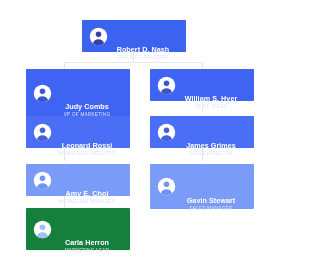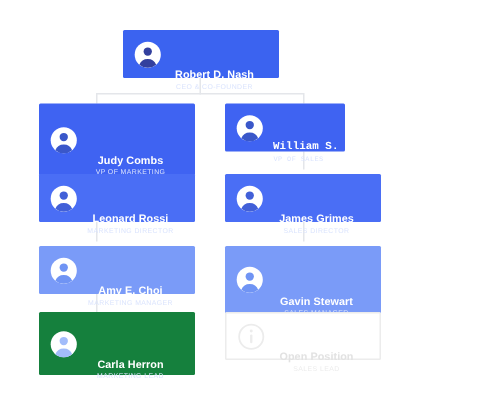--- a/index.html
+++ b/index.html
@@ -163,21 +163,21 @@
         <circle cx="12" cy="9.3" r="3.5" fill="#a2bcfa"></circle>
         <path d="M4.9 20.4a7.6 7.6 0 0 1 14.2 0 11 11 0 0 1-14.2 0z" fill="#a2bcfa"></path>
       </svg>
     </span>
     <span class="txt">
       <span class="name">Carla Herron</span>
       <span class="role">MARKETING LEAD</span>
     </span>
   </div>
 
-  <div class="node filled" style="left:150px; top:69px; width:80px; height:32px; background:#3f63f2;font-family:Liberation Mono, monospace;">
+  <div class="node filled" style="left:150px; top:69px; width:104px; height:32px; background:#3f63f2;">
     <span class="avatar">
       <svg viewBox="0 0 24 24" aria-hidden="true">
         <circle cx="12" cy="12" r="11" fill="#ffffff"></circle>
         <circle cx="12" cy="9.3" r="3.5" fill="#3a57c9"></circle>
         <path d="M4.9 20.4a7.6 7.6 0 0 1 14.2 0 11 11 0 0 1-14.2 0z" fill="#3a57c9"></path>
       </svg>
     </span>
     <span class="txt">
       <span class="name">William S. Hyer</span>
       <span class="role">VP OF SALES</span>
@@ -205,27 +205,14 @@
         <circle cx="12" cy="9.3" r="3.5" fill="#7094f4"></circle>
         <path d="M4.9 20.4a7.6 7.6 0 0 1 14.2 0 11 11 0 0 1-14.2 0z" fill="#7094f4"></path>
       </svg>
     </span>
     <span class="txt">
       <span class="name">Gavin Stewart</span>
       <span class="role">SALES MANAGER</span>
     </span>
   </div>
 
-  <div class="node vacant" style="left:150px; top:208px; width:104px; height:32px;">
-    <span class="avatar">
-      <svg viewBox="0 0 24 24" aria-hidden="true">
-        <circle cx="12" cy="12" r="10.2" fill="none" stroke="#ececec" stroke-width="1.5"></circle>
-        <circle cx="12" cy="7.2" r="1.25" fill="#ececec"></circle>
-        <rect x="11" y="10" width="2" height="7.5" rx="1" fill="#ececec"></rect>
-      </svg>
-    </span>
-    <span class="txt">
-      <span class="name">Open Position</span>
-      <span class="role">SALES LEAD</span>
-    </span>
-  </div>
 
 </div>
 
 </body></html>

